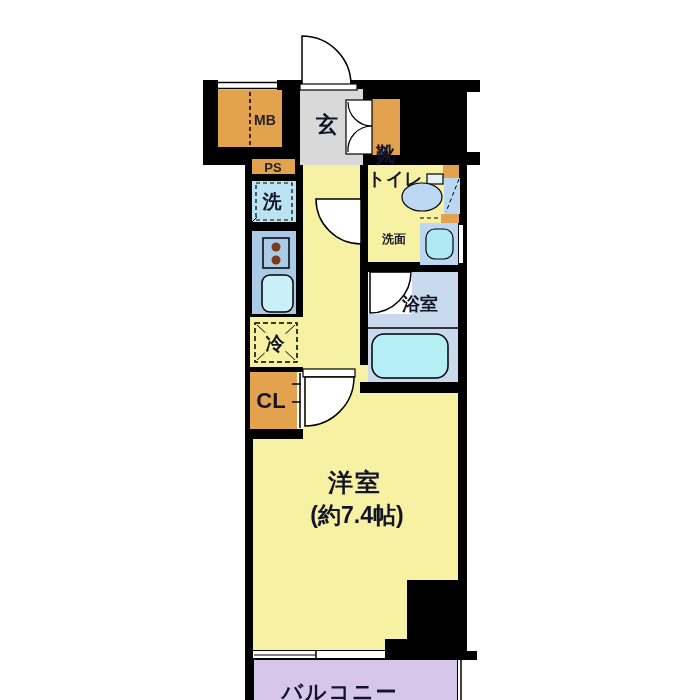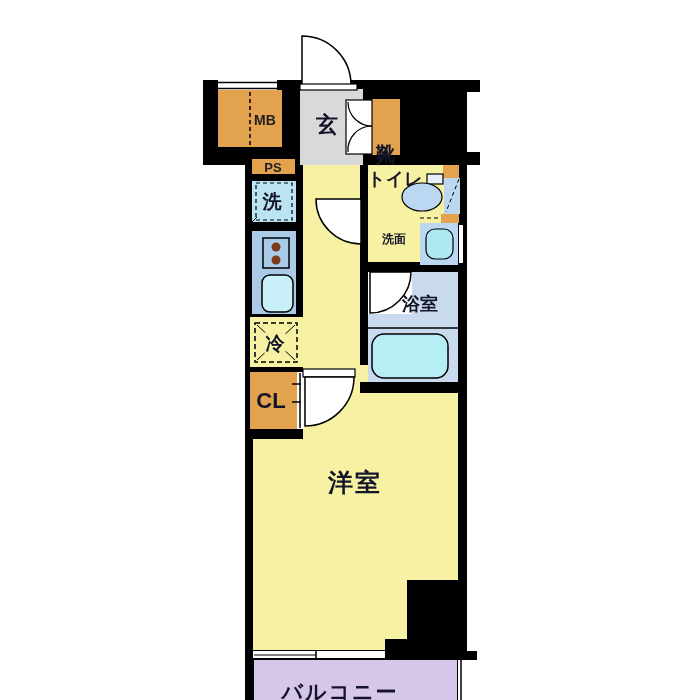--- a/index.html
+++ b/index.html
@@ -154,15 +154,16 @@
   <div class="lbl" style="left:273px;top:135px;font-size:13px;color:#222;">PS</div>
   <div class="lbl" style="left:327px;top:93px;font-size:22px;">玄</div>
   <div class="lbl v" style="left:386px;top:97px;font-size:19px;">靴入</div>
   <div class="lbl" style="left:272px;top:169px;font-size:19px;">洗</div>
   <div class="lbl" style="left:395px;top:147px;font-size:18px;">トイレ</div>
   <div class="lbl" style="left:394px;top:207px;font-size:12px;">洗面</div>
   <div class="lbl" style="left:420px;top:272px;font-size:18px;">浴室</div>
   <div class="lbl" style="left:275px;top:311px;font-size:19px;background:var(--yellow);padding:1px;">冷</div>
   <div class="lbl" style="left:271px;top:369px;font-size:22px;">CL</div>
   <div class="lbl" style="left:355px;top:450px;font-size:25px;letter-spacing:2px;">洋室</div>
+  <div class="lbl" style="left:357px;top:483px;font-size:23px;">(約7.4帖)</div>
   <div class="lbl" style="left:340px;top:659px;font-size:21px;letter-spacing:2px;">バルコニー</div>
 
 </div>
 
 </body></html>

